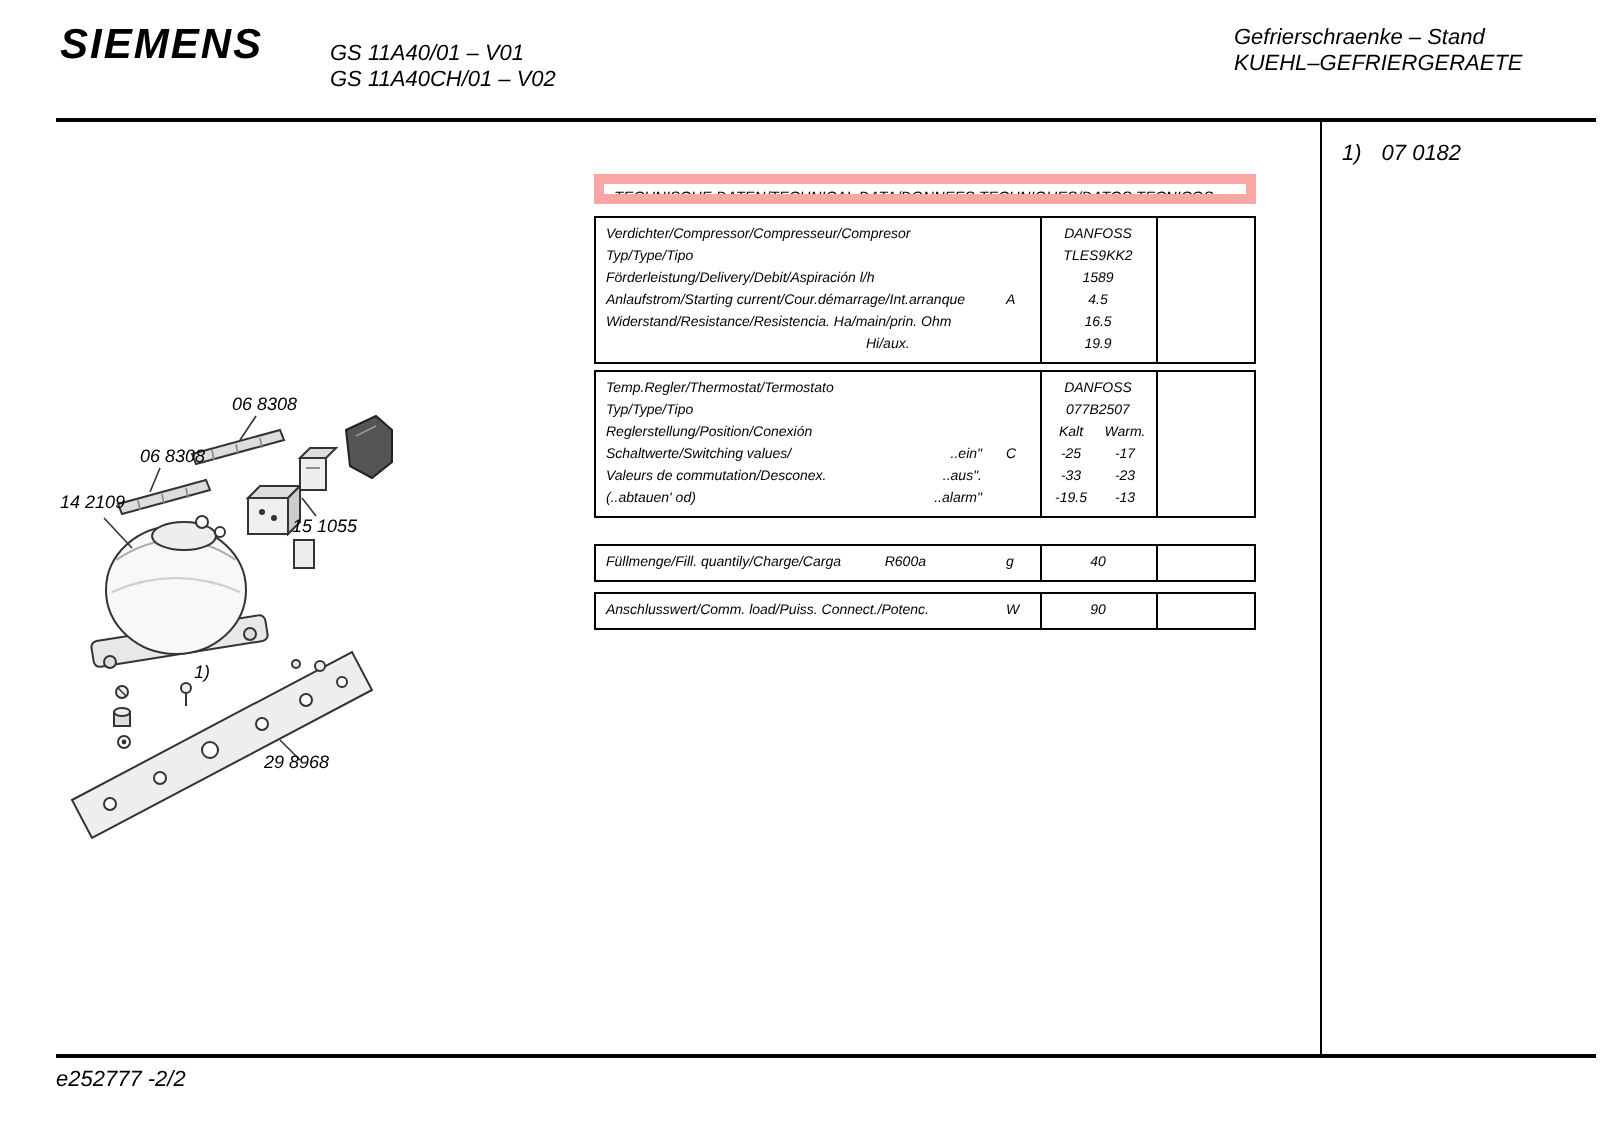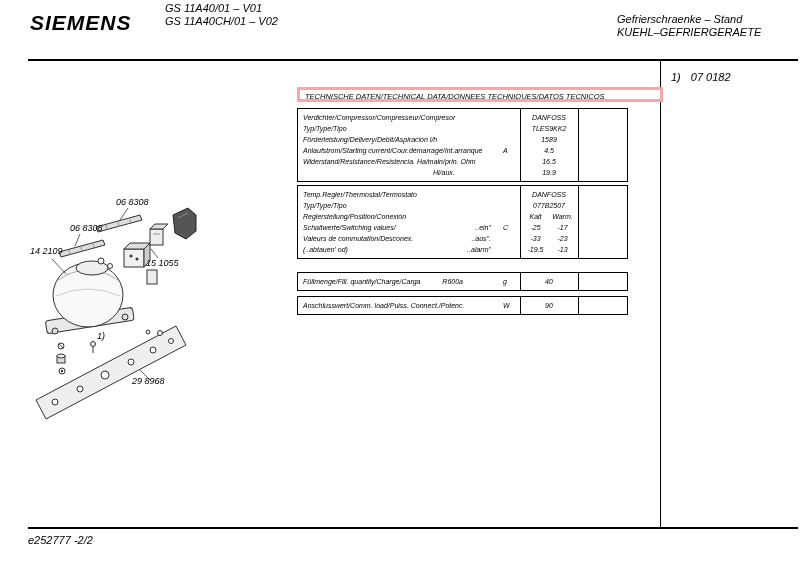--- a/index.html
+++ b/index.html
@@ -4,36 +4,36 @@
 <style>
   html,body { margin:0; padding:0; background:#fff; }
   .page {
     position:relative; width:800px; height:566px; background:#fff;
     font-family:"Liberation Sans", sans-serif; color:#000; overflow:hidden;
   }
   .abs { position:absolute;font-style:italic; }
 
   
   .brand { left:30px; top:11px; font-size:21px; font-weight:bold; letter-spacing:1px; }
-  .models { left:165px; top:2px; font-size:11px; line-height:13px; }
+  .models { left:165px; top:21px; font-size:11px; line-height:13px; }
   .category { left:617px; top:13px; font-size:11px; line-height:13px; }
 
   .hr-top { left:28px; right:2px; top:59px; height:2px; background:#000; }
   .hr-bottom { left:28px; right:2px; top:527px; height:2px; background:#000; }
   .vline { left:660px; top:60px; height:468px; width:1px; background:#000; }
 
   .side-note { left:671px; top:71px; font-size:11px; }
   .side-note .ref { margin-right:10px; }
   .footer { left:28px; top:534px; font-size:11px; }
 
   
   .tblwrap { left:297px; top:87px; width:331px; }
   .tbl-title {
-    position:absolute; left:0; top:0; width:366px; height:15px;
-    border:3px solid #fca5a5; box-sizing:border-box;
+    position:absolute; left:0; top:0; width:331px; height:15px;
+    border:5px solid #fca5a5; box-sizing:border-box;
     font-size:7.5px; line-height:13px; padding-left:5px;
     white-space:nowrap; overflow:hidden;
   }
   .blk {
     position:absolute; left:0; width:331px;
     border:1px solid #000; box-sizing:border-box;
     padding:3px 0; background:#fff;
   }
   .blk .vl { position:absolute; top:0; bottom:0; width:1px; background:#000; }
   .vl.a { left:222px; } .vl.b { left:280px; }

